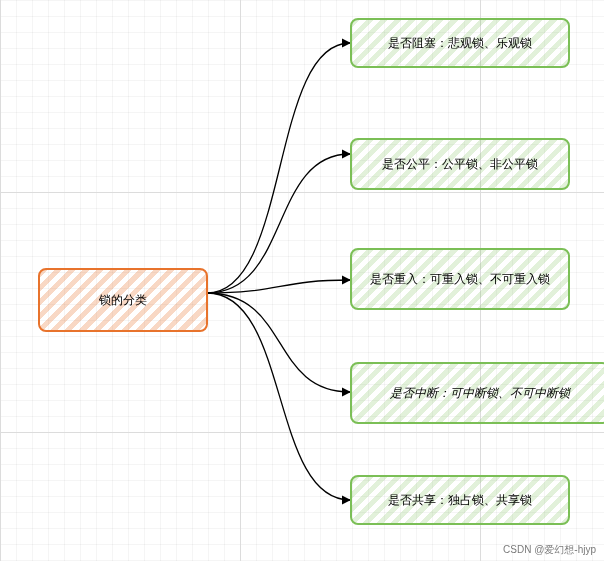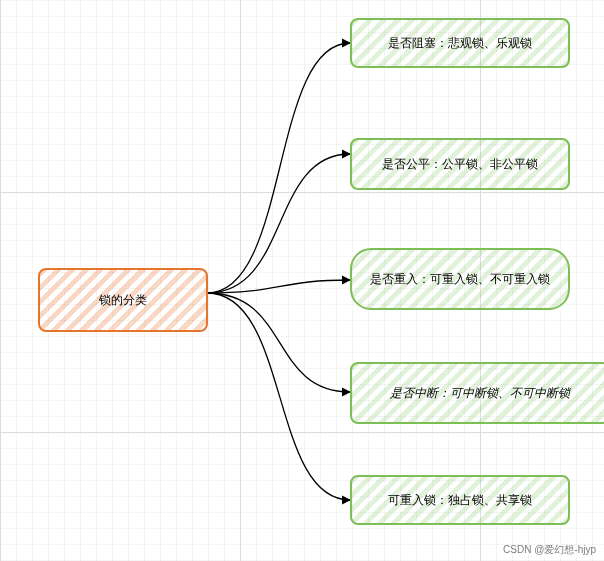--- a/index.html
+++ b/index.html
@@ -102,26 +102,26 @@
   </div>
 
   <div class="node leaf" style="left:350px; top:18px; width:220px; height:50px;">
     <span>是否阻塞：悲观锁、乐观锁</span>
   </div>
 
   <div class="node leaf" style="left:350px; top:128px; width:220px; height:52px;margin-top:10px;">
     <span>是否公平：公平锁、非公平锁</span>
   </div>
 
-  <div class="node leaf" style="left:350px; top:248px; width:220px; height:62px;border-radius:21px;">
+  <div class="node leaf" style="left:350px; top:248px; width:220px; height:62px;">
     <span>是否重入：可重入锁、不可重入锁</span>
   </div>
 
   <div class="node leaf" style="left:350px; top:362px; width:260px; height:62px;font-style:italic;">
     <span>是否中断：可中断锁、不可中断锁</span>
   </div>
 
   <div class="node leaf" style="left:350px; top:475px; width:220px; height:50px;">
-    <span>可重入锁：独占锁、共享锁</span>
+    <span>是否共享：独占锁、共享锁</span>
   </div>
 
   <div class="watermark">CSDN @爱幻想-hjyp</div>
 </div>
 
 </body></html>

